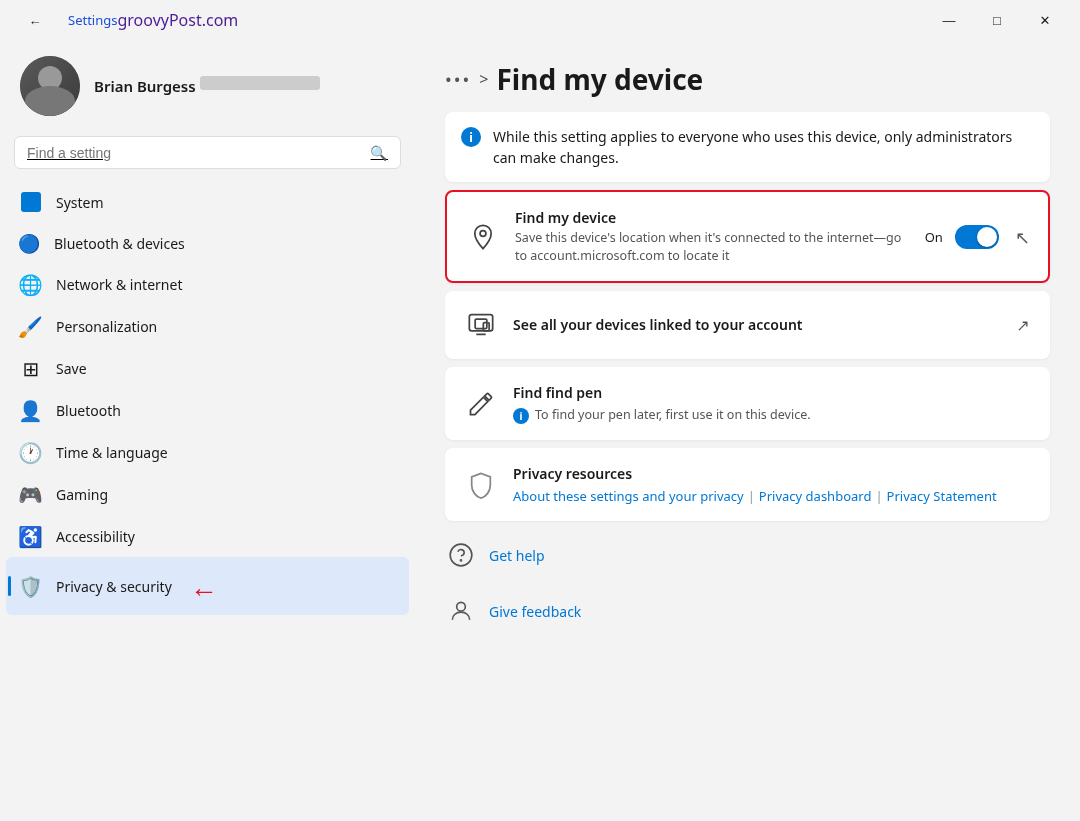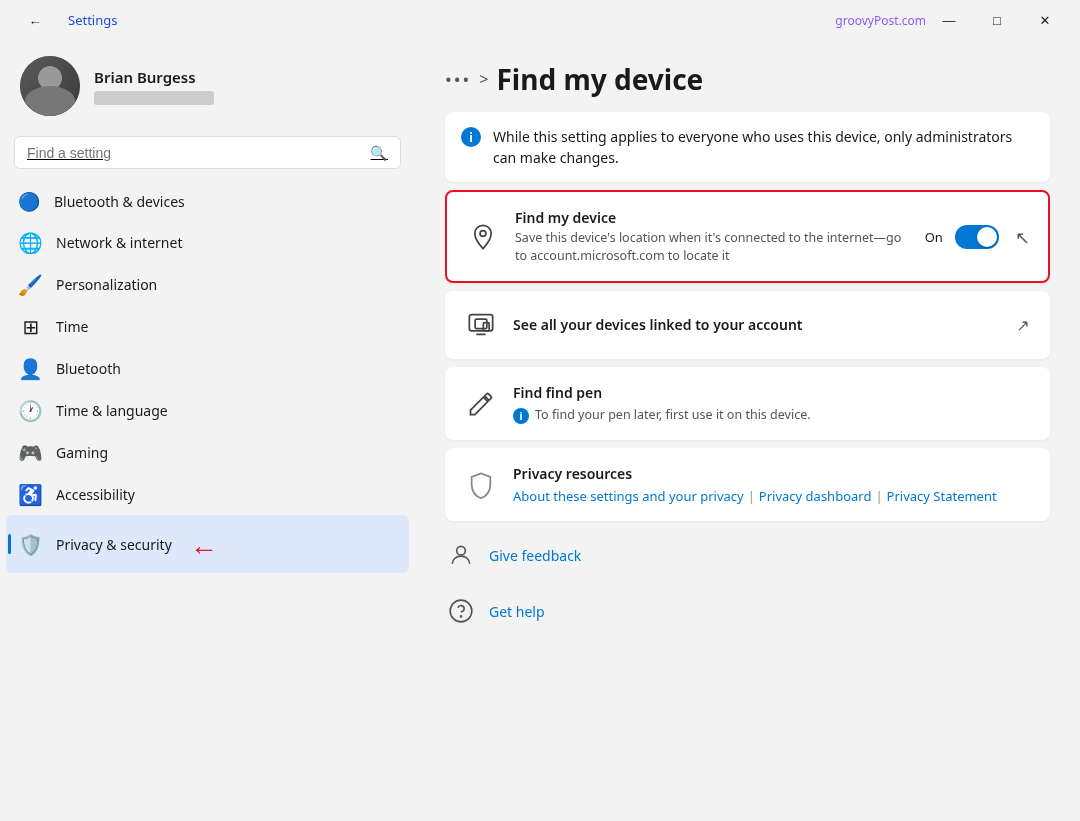--- a/index.html
+++ b/index.html
@@ -27,23 +27,23 @@
       display: flex;
       align-items: center;
       gap: 10px;
     }
     .titlebar-title {
       font-size: 13px;
       color: #1d4ed8;
     }
     .titlebar-watermark {
       flex: 1;
-      text-align: right;
-      font-size: 12px;
-      color: #8b5cf6;
+      text-align: left;
+      font-size: 16px;
+      color: #4c1d95;
     }
     .titlebar-controls {
       display: flex;
       gap: 2px;
     }
     .titlebar-btn {
       width: 46px;
       height: 32px;
       background: transparent;
       border: none;
@@ -114,21 +114,21 @@
       position: absolute;
       bottom: 0;
       left: 5px;
       width: 50px;
       height: 30px;
       background: #777;
       border-radius: 50% 50% 0 0;
     }
     .profile-info {
       display: flex;
-      flex-direction: column;
+      flex-direction: row;
       gap: 4px;
       justify-content: flex-end;
     }
     .profile-name {
       font-size: 15px;
       font-weight: 600;
       color: #1a1a1a;
     }
     .profile-sub {
       width: 120px;
@@ -435,39 +435,45 @@
       </div>
     </div>
 
     <div class="search-box">
       <input class="search-input" type="text" placeholder="Find a setting" style="">
       <span class="search-icon-svg">🔍</span>
     </div>
 
     <ul class="nav-list">
 
+      <li class="nav-item">
+        <div class="nav-icon">
+          <div class="icon-system"></div>
+        </div>
+        <span>System</span>
+      </li>
 
       <li class="nav-item">
         <div class="nav-icon icon-bluetooth">🔵</div>
         <span>Bluetooth &amp; devices</span>
       </li>
 
       <li class="nav-item">
         <div class="nav-icon" style="color:#1a73e8;font-size:20px;">🌐</div>
         <span>Network &amp; internet</span>
       </li>
 
       <li class="nav-item">
         <div class="nav-icon" style="font-size:20px;">🖌️</div>
         <span>Personalization</span>
       </li>
 
       <li class="nav-item">
         <div class="nav-icon" style="font-size:20px;">⊞</div>
-        <span>Time</span>
+        <span>Save</span>
       </li>
 
       <li class="nav-item">
         <div class="nav-icon" style="font-size:20px;color:#2ea843;">👤</div>
         <span>Bluetooth</span>
       </li>
 
       <li class="nav-item">
         <div class="nav-icon" style="font-size:20px;">🕐</div>
         <span>Time &amp; language</span>
@@ -576,32 +582,32 @@
             <a class="privacy-link">Privacy Statement</a>
           </div>
         </div>
       </div>
     </div>
 
     <div class="bottom-links">
       <div class="bottom-link-row">
         <div class="bottom-link-icon">
           <svg width="26" height="26" viewBox="0 0 24 24" fill="none" stroke="#555" stroke-width="1.5">
-            <circle cx="12" cy="8" r="4"></circle>
-            <path d="M4 20c0-4 3.6-7 8-7s8 3 8 7"></path>
-          </svg>
-        </div>
-        <a class="bottom-link-text">Give feedback</a>
-      </div>
-      <div class="bottom-link-row">
-        <div class="bottom-link-icon">
-          <svg width="26" height="26" viewBox="0 0 24 24" fill="none" stroke="#555" stroke-width="1.5">
             <circle cx="12" cy="12" r="10"></circle>
             <path d="M9.09 9a3 3 0 015.83 1c0 2-3 3-3 3"></path>
             <circle cx="12" cy="17" r="0.5" fill="#555"></circle>
           </svg>
         </div>
         <a class="bottom-link-text">Get help</a>
       </div>
+      <div class="bottom-link-row">
+        <div class="bottom-link-icon">
+          <svg width="26" height="26" viewBox="0 0 24 24" fill="none" stroke="#555" stroke-width="1.5">
+            <circle cx="12" cy="8" r="4"></circle>
+            <path d="M4 20c0-4 3.6-7 8-7s8 3 8 7"></path>
+          </svg>
+        </div>
+        <a class="bottom-link-text">Give feedback</a>
+      </div>
     </div>
 
   </div>
 </div>
 
 </body></html>

